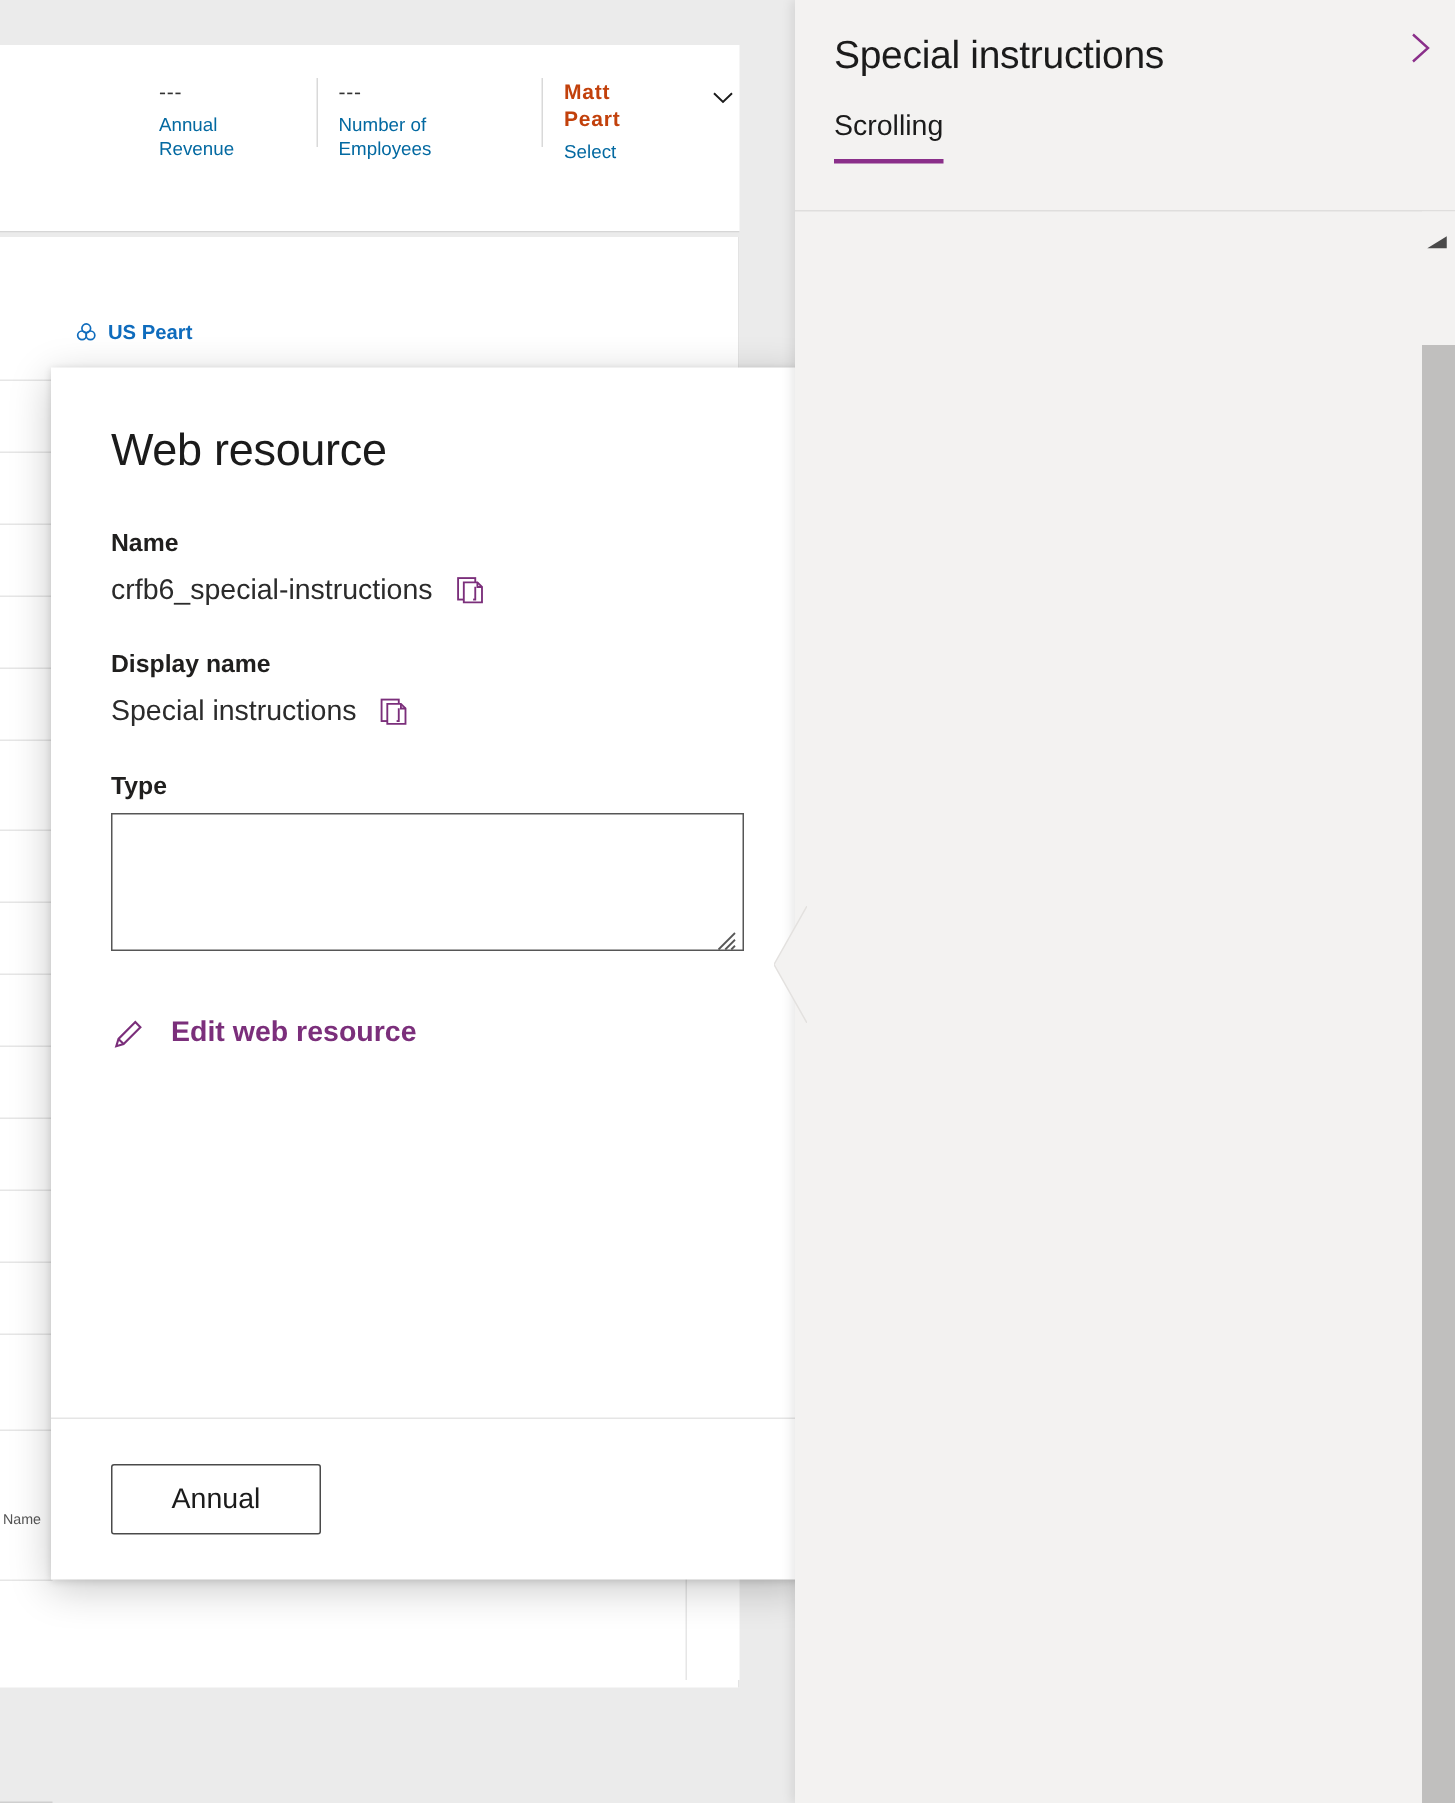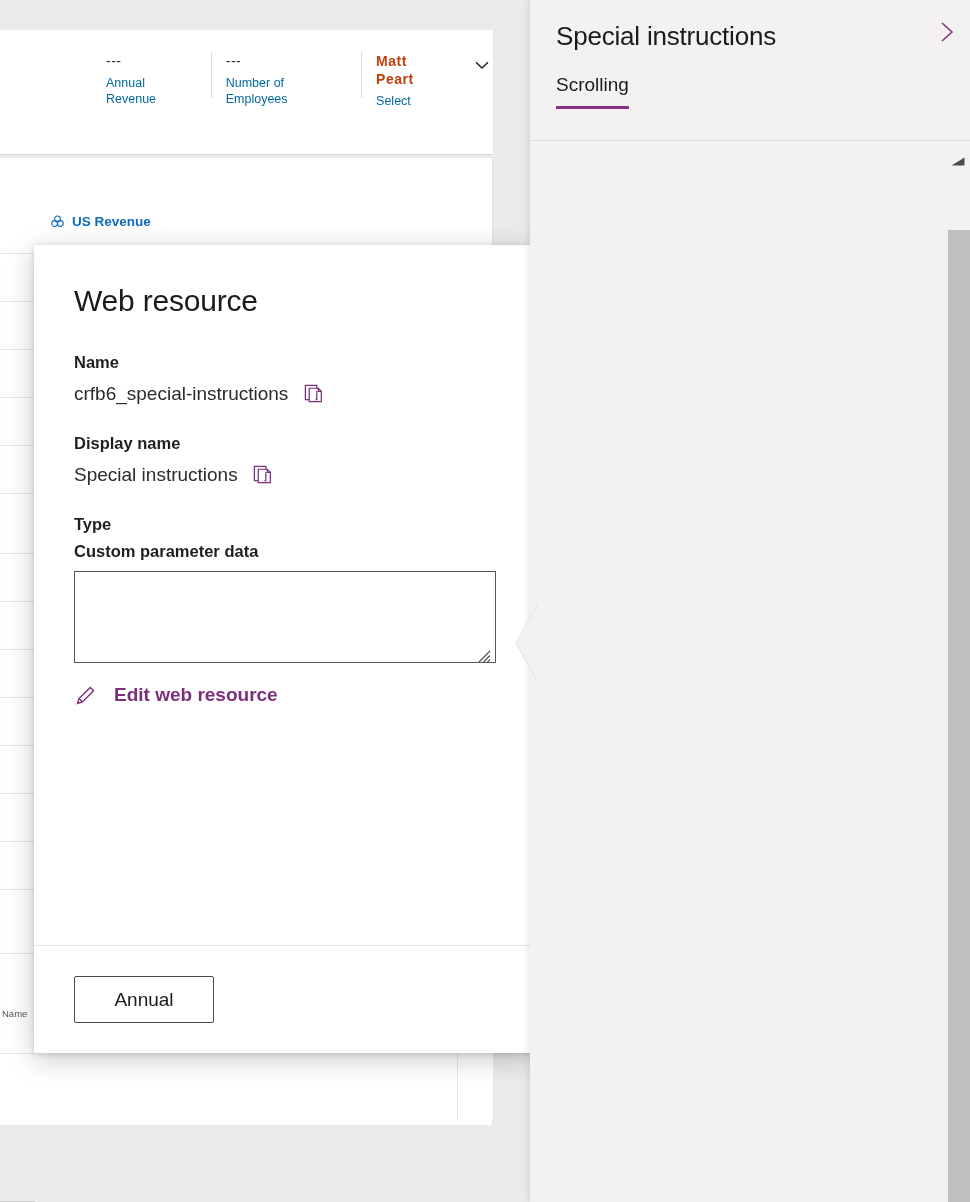--- a/index.html
+++ b/index.html
@@ -103,21 +103,21 @@
   .cpd-box {
     width: 422px; height: 92px; border: 1px solid #565656; background: #fff;
     position: relative; resize: none; font-family: "Liberation Sans", sans-serif;
     font-size: 14px; padding: 6px 8px; outline: none;
   }
   .cpd-grip {
     position: absolute; left: 402px; top: 77px; width: 15px; height: 15px; pointer-events: none;
   }
   .cpd-grip svg { width: 15px; height: 15px; display: block; }
   .edit-link {
-    display: flex; align-items: center; gap: 16px; margin-top: 16px; cursor: pointer;
+    display: flex; align-items: center; gap: 16px; margin-top: 38px; cursor: pointer;
     width: max-content;
   }
   .edit-link svg { width: 24px; height: 24px; display: block; }
   .edit-link-text { font-size: 19px; color: #7b2f7b; font-weight: 700; line-height: 24px; }
   .modal-footer {
     border-top: 1px solid #e5e5e5; padding: 22px 40px 22px 40px;
     display: flex; gap: 14px; align-items: center; height: 108px;
   }
   .btn {
     height: 47px; min-width: 140px; font-size: 19px; font-family: "Liberation Sans", sans-serif;
@@ -305,21 +305,21 @@
 
     <div class="bg-body">
       <div class="currency-row">
         <span class="currency-ico">
           <svg viewBox="0 0 16 16">
             <circle cx="8" cy="5.2" r="3.1" fill="none" stroke="#0f6cbd" stroke-width="1.2"></circle>
             <circle cx="5" cy="10.2" r="3.1" fill="none" stroke="#0f6cbd" stroke-width="1.2"></circle>
             <circle cx="11" cy="10.2" r="3.1" fill="none" stroke="#0f6cbd" stroke-width="1.2"></circle>
           </svg>
         </span>
-        <span class="currency-text">US Revenue</span>
+        <span class="currency-text">US Peart</span>
       </div>
 
       <div class="grid-col">
         <div class="grid-line" style="top:0px"></div>
         <div class="grid-line" style="top:48px"></div>
         <div class="grid-line" style="top:96px"></div>
         <div class="grid-line" style="top:144px"></div>
         <div class="grid-line" style="top:192px"></div>
         <div class="grid-line" style="top:240px"></div>
         <div class="grid-line" style="top:300px"></div>
@@ -365,21 +365,20 @@
             <rect x="2.5" y="2.5" width="12" height="15" fill="none" stroke="#7b2f7b" stroke-width="1.3"></rect>
             <path d="M6.5 5.5 h10 v3 l-3.5 0 v11 h-6.5 z" fill="#fff" stroke="none"></path>
             <path d="M6.5 5.5 h9.5 l3.2 3.2 v10.8 h-12.7 z" fill="none" stroke="#7b2f7b" stroke-width="1.3"></path>
             <path d="M16 5.5 v3.2 h3.2" fill="none" stroke="#7b2f7b" stroke-width="1.3"></path>
           </svg>
         </button>
       </div>
 
       <div class="field-label">Type</div>
 
-      <div class="cpd-label">Custom parameter data</div>
       <div style="position:relative;width:422px;">
         <textarea class="cpd-box" placeholder="" style=""></textarea>
         <span class="cpd-grip">
           <svg viewBox="0 0 15 15">
             <path d="M14 3 L3 14" stroke="#575757" stroke-width="1.2"></path>
             <path d="M14 7.5 L7.5 14" stroke="#575757" stroke-width="1.2"></path>
             <path d="M14 11.5 L11.5 14" stroke="#575757" stroke-width="1.2"></path>
           </svg>
         </span>
       </div>

